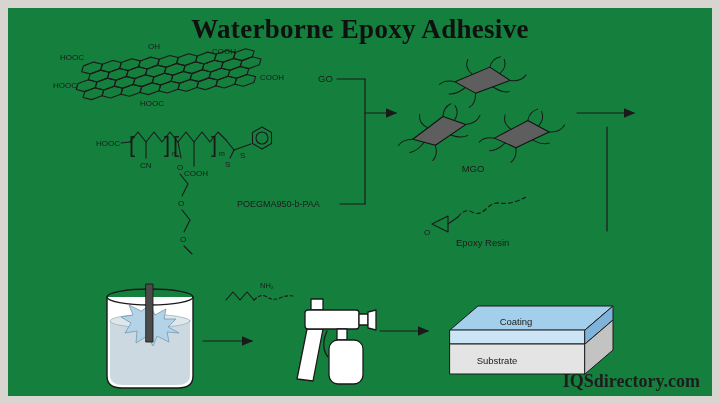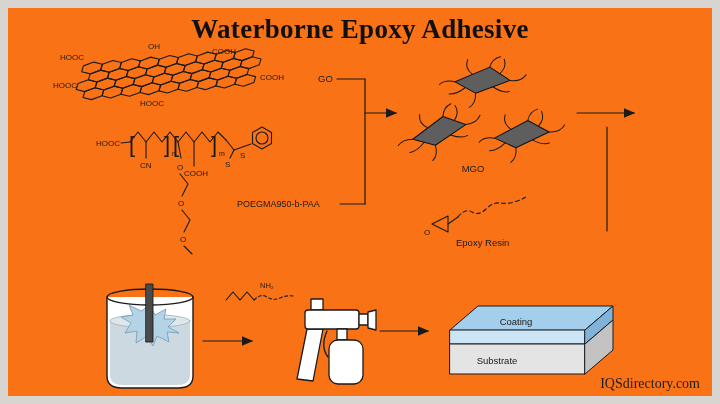--- a/index.html
+++ b/index.html
@@ -1,29 +1,29 @@
 <!DOCTYPE html>
 <html><head>
 <meta charset="utf-8">
 <style>
   html,body{margin:0;padding:0;background:#fff;}
   .frame{
     position:relative;width:720px;height:404px;box-sizing:border-box;
-    background:#f97316;border:8px solid #d8d4cf;overflow:hidden;
+    background:#15803d;border:8px solid #d8d4cf;overflow:hidden;
     font-family:"Liberation Sans",sans-serif;
   }
   .title{
     position:absolute;top:6px;left:0;right:0;text-align:center;
     font-family:"Liberation Serif",serif;font-size:27px;font-weight:700;
     color:#101010;letter-spacing:.3px;
   }
   .diagram{position:absolute;left:0;top:0;width:704px;height:388px;}
   .watermark{
     position:absolute;right:12px;bottom:4px;
-    font-family:"Liberation Serif",serif;font-size:14px;color:#1d1d1d;
+    font-family:"Liberation Serif",serif;font-size:18px;color:#1d1d1d;font-weight:bold;
   }
   svg text{font-family:"Liberation Sans",sans-serif;fill:#1a1a1a;}
 </style>
 </head>
 <body>
 
 <div class="frame">
   <div class="title">Waterborne Epoxy Adhesive</div>
 
   <svg class="diagram" viewBox="8 8 704 388" stroke-linecap="round" stroke-linejoin="round">

